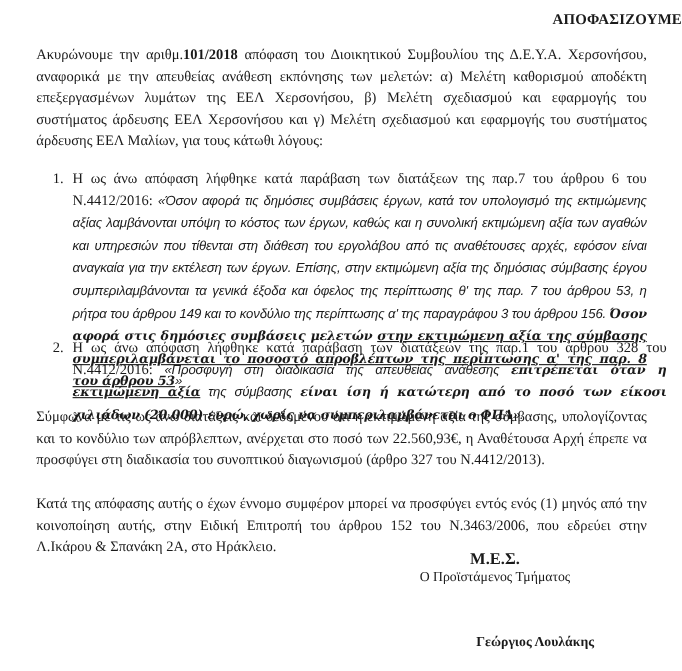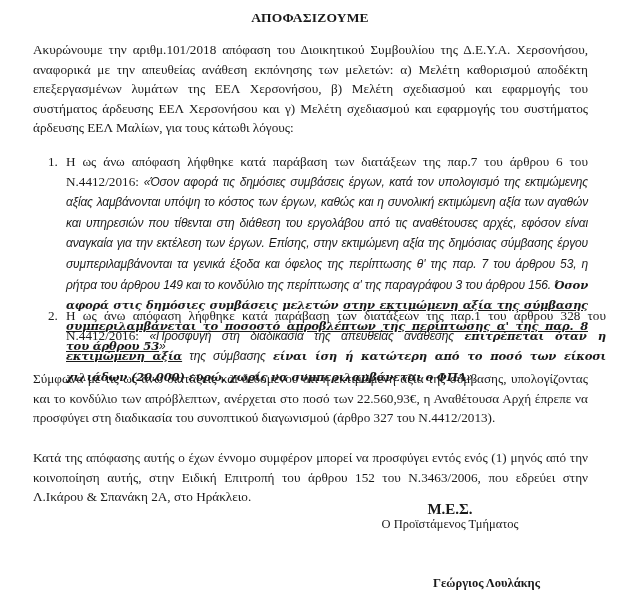--- a/index.html
+++ b/index.html
@@ -2,36 +2,36 @@
 <html><head>
 <meta charset="utf-8">
 <style>
   html, body { margin: 0; padding: 0; background: #ffffff; }
   body {
     width: 620px; height: 610px; overflow: hidden; position: relative;
     font-family: "Liberation Serif", "DejaVu Serif", serif;
     color: #1a1a1a; font-size: 13.2px;
   }
   .title {
-    position: absolute; top: 10px; left: 0; width: 620px; text-align: center;
+    position: absolute; top: 10px; left: 0; width: 620px; text-align: right;
     font-weight: bold; font-size: 13.5px; letter-spacing: 0.2px;
   }
   .para {
     position: absolute; left: 33px; width: 555px;
     text-align: justify; line-height: 19.6px;
   }
   .p1 { top: 40px; }
   .list { position: absolute; left: 48px; width: 540px; top: 152px; margin: 0; padding: 0; list-style: none; }
   .li { position: relative; padding-left: 18px; text-align: justify; line-height: 19.6px; }
   .li .num { position: absolute; left: 0; top: 0; }
   .li2 { position: absolute; left: 48px; width: 540px; top: 306px; }
   .it { font-style: italic; font-family: Liberation Sans, sans-serif; font-size: 12px; letter-spacing: -0.15px; }
   .bit { font-style: italic; font-weight: bold; font-family: "DejaVu Serif", serif; font-size: 11.6px; letter-spacing: -0.2px; }
   .u { text-decoration: underline; }
-  .b { font-weight: normal; }
+  .b { font-weight: bold; }
   .p2 { top: 369px; }
   .p3 { top: 448px; }
   .sig1 { position: absolute; top: 501px; left: 400px; width: 100px; text-align: center; font-weight: bold; font-size: 15px; }
   .sig2 { position: absolute; top: 517px; left: 325px; width: 250px; text-align: center; font-weight: normal; font-size: 12.5px; }
   .sig3 { position: absolute; top: 576px; left: 360px; width: 180px; text-align: right; font-weight: bold; font-size: 12.5px; }
 </style>
 </head>
 <body>
 
 <div class="title">ΑΠΟΦΑΣΙΖΟΥΜΕ</div>

